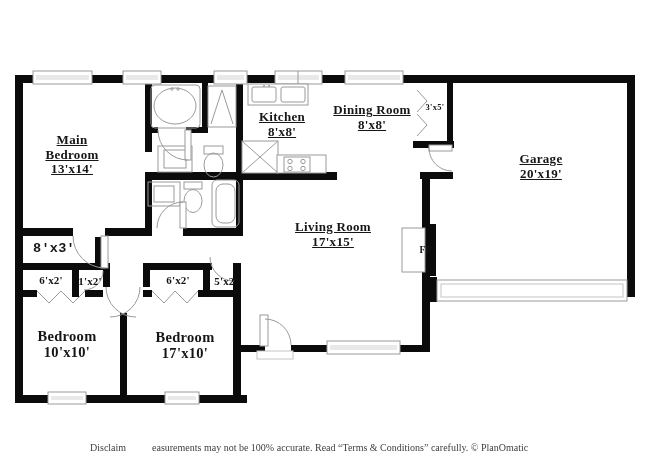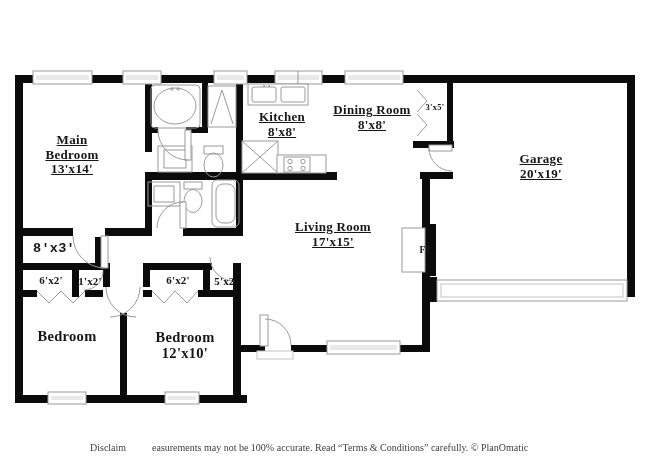--- a/index.html
+++ b/index.html
@@ -225,25 +225,26 @@
 </div>
 <div class="lbl tiny" style="left:160px;top:274px;width:36px;">
   <span>6'x2'</span>
 </div>
 <div class="lbl tiny" style="left:212px;top:275px;width:28px;">
   <span>5'x2'</span>
 </div>
 
 <div class="lbl room-sm" style="left:22px;top:328px;width:90px;">
   <span>Bedroom</span>
+  <span class="dims">10'x10'</span>
 </div>
 
 <div class="lbl room-sm" style="left:140px;top:329px;width:90px;">
   <span>Bedroom</span>
-  <span class="dims">12'x10'</span>
+  <span class="dims">17'x10'</span>
 </div>
 
 <div id="footer">
   <span class="prefix">Disclaim</span>
   <span class="body">easurements may not be 100% accurate. Read “Terms &amp; Conditions” carefully. © PlanOmatic</span>
 </div>
 
 </div>
 
 </body></html>

